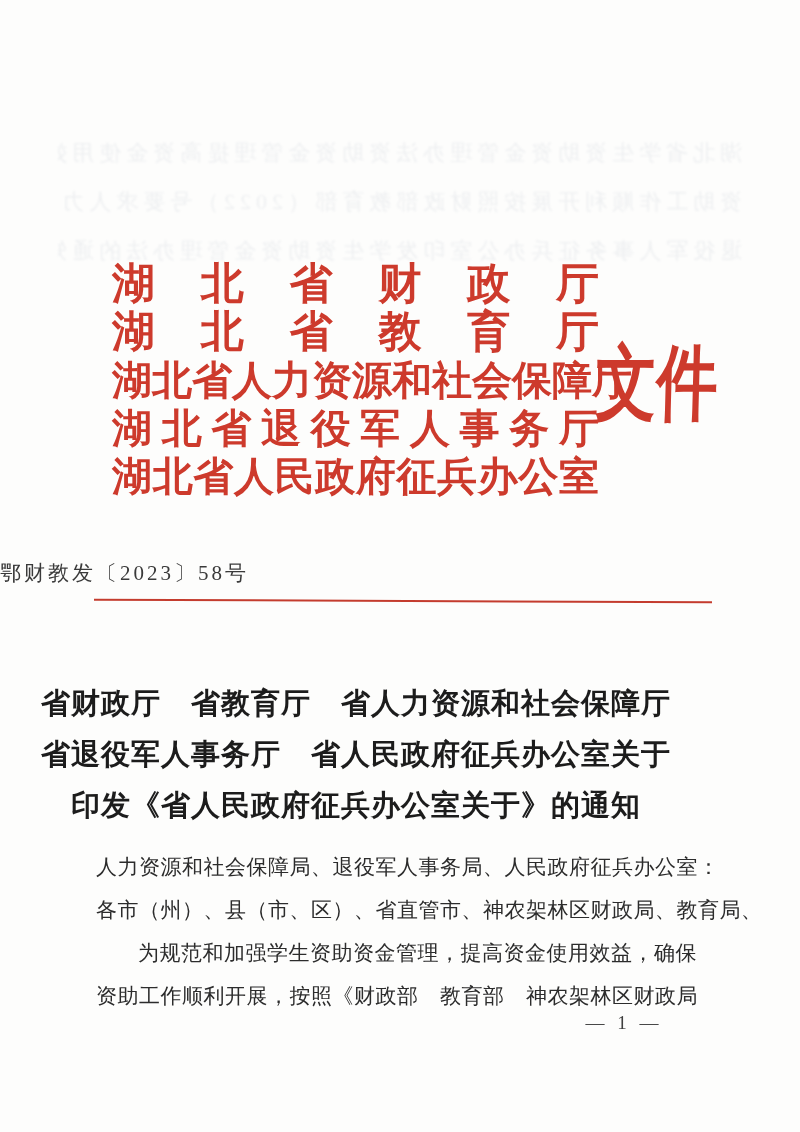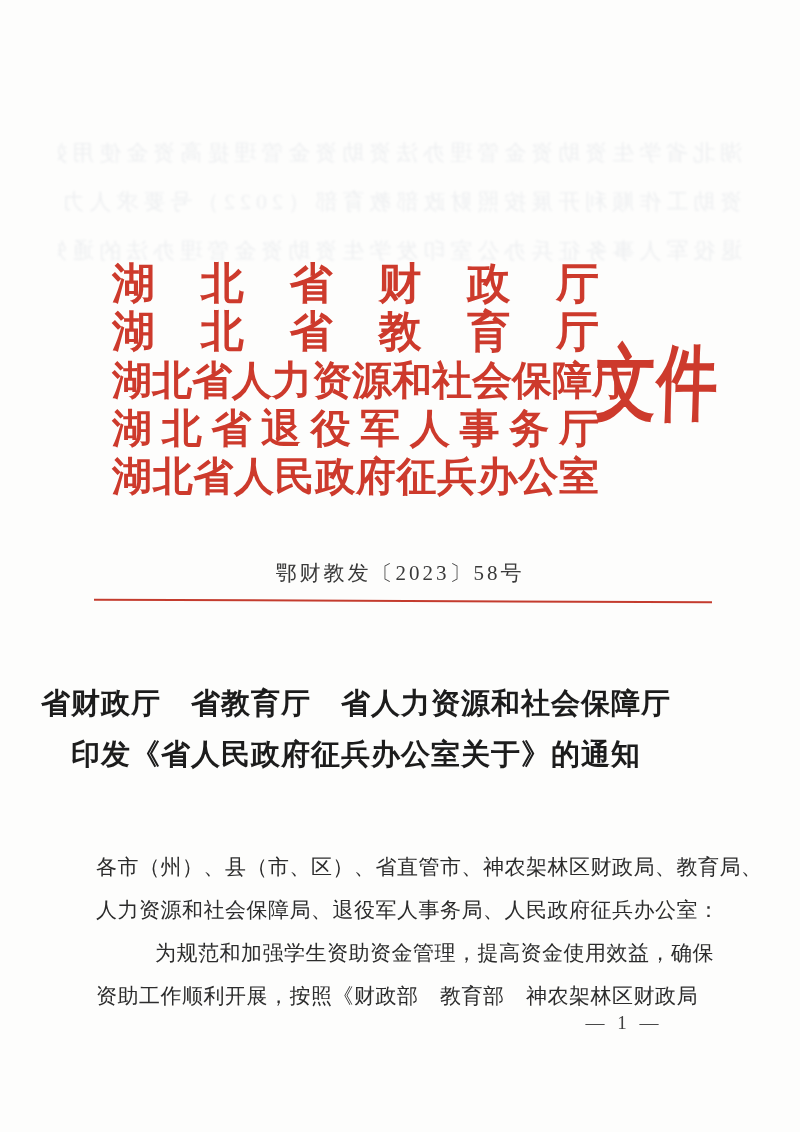--- a/index.html
+++ b/index.html
@@ -51,21 +51,20 @@
     color:var(--red-text);
     font-weight:700;
     font-size:76px;
     line-height:1.1;
     transform:scale(0.80,1.08) skewX(-2deg);
     transform-origin:top left;
     white-space:nowrap;
   }
   .doc-number{
     position:absolute;left:0;top:559px;width:800px;
-    text-align:center;
     color:#3a3a3a;
     font-size:21px;
     letter-spacing:3px;
   }
   .red-rule{
     position:absolute;left:94px;top:600px;width:618px;height:2px;
     background:var(--red-line);
     transform:rotate(0.25deg);
   }
   .title-block{
@@ -78,21 +77,21 @@
     letter-spacing:1px;
   }
   .body-block{
     position:absolute;left:96px;top:846px;width:618px;
     color:var(--body-black);
     font-size:21px;
     line-height:43px;
     letter-spacing:0.5px;
   }
   .body-line{white-space:nowrap;height:43px;}
-  .body-line.indent{text-indent:2em;text-align:right;}
+  .body-line.indent{text-indent:2em;}
   .page-number{
     position:absolute;left:558px;top:1012px;width:132px;
     text-align:center;
     color:#3f3f3f;
     font-size:19px;
     letter-spacing:4px;
     white-space:nowrap;
   }
 </style>
 </head>
@@ -167,25 +166,26 @@
   </div>
 
   <div class="doc-type">文件</div>
 
   <div class="doc-number">鄂财教发〔2023〕58号</div>
 
   <div class="red-rule"></div>
 
   <div class="title-block">
     <div>省财政厅　省教育厅　省人力资源和社会保障厅</div>
+    <div>省退役军人事务厅　省人民政府征兵办公室关于</div>
     <div>印发《省人民政府征兵办公室关于》的通知</div>
   </div>
 
   <div class="body-block">
+    <div class="body-line">人力资源和社会保障局、退役军人事务局、人民政府征兵办公室：</div>
     <div class="body-line">各市（州）、县（市、区）、省直管市、神农架林区财政局、教育局、</div>
-    <div class="body-line">人力资源和社会保障局、退役军人事务局、人民政府征兵办公室：</div>
     <div class="body-line indent">为规范和加强学生资助资金管理，提高资金使用效益，确保</div>
     <div class="body-line">资助工作顺利开展，按照《财政部　教育部　神农架林区财政局</div>
   </div>
 
   <div class="page-number">— 1 —</div>
 
 </div>
 
 </body></html>

